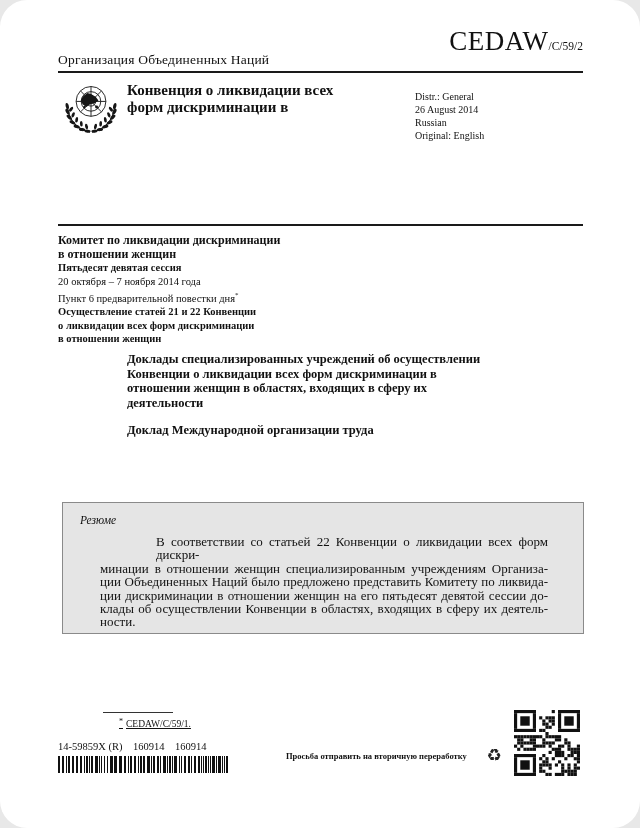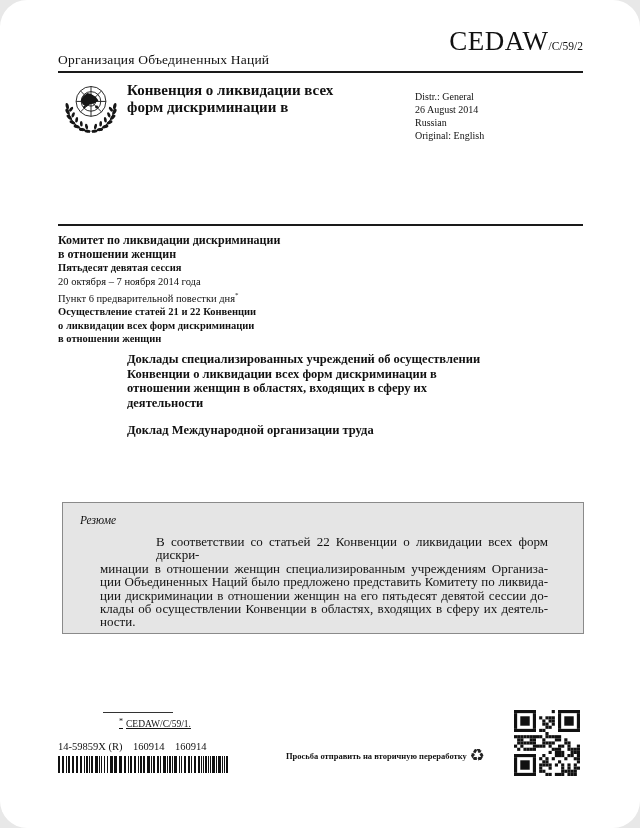--- a/index.html
+++ b/index.html
@@ -33,21 +33,21 @@
   .sum-line{text-align:justify;text-align-last:justify;}
   .sum-line.first{padding-left:56px;}
   .sum-line.last{text-align-last:left;}
   
   .fn-rule{left:103px;top:712px;width:70px;height:1px;background:#333;}
   .footnote{left:103px;top:717px;font-size:9.5px;text-decoration:underline;}
   .footnote .mark{padding-left:16px;padding-right:3px;font-size:8px;vertical-align:3px;}
   
   .job-number{left:58px;top:741px;font-size:10.5px;white-space:pre;}
   .barcode{left:58px;top:756px;}
-  .recycle-row{left:286px;top:747px;display:flex;align-items:center;gap:3px;}
+  .recycle-row{left:286px;top:747px;display:flex;align-items:center;gap:20px;}
   .recycle-text{font-size:8.5px;font-weight:bold;white-space:nowrap;}
   .recycle-glyph{font-size:17px;line-height:17px;font-family:"DejaVu Sans",sans-serif;color:#222;}
   .qr{left:514px;top:710px;}
 </style>
 </head>
 <body>
 
 <div class="page">
 
   <div class="abs org-name">Организация Объединенных Наций</div>

